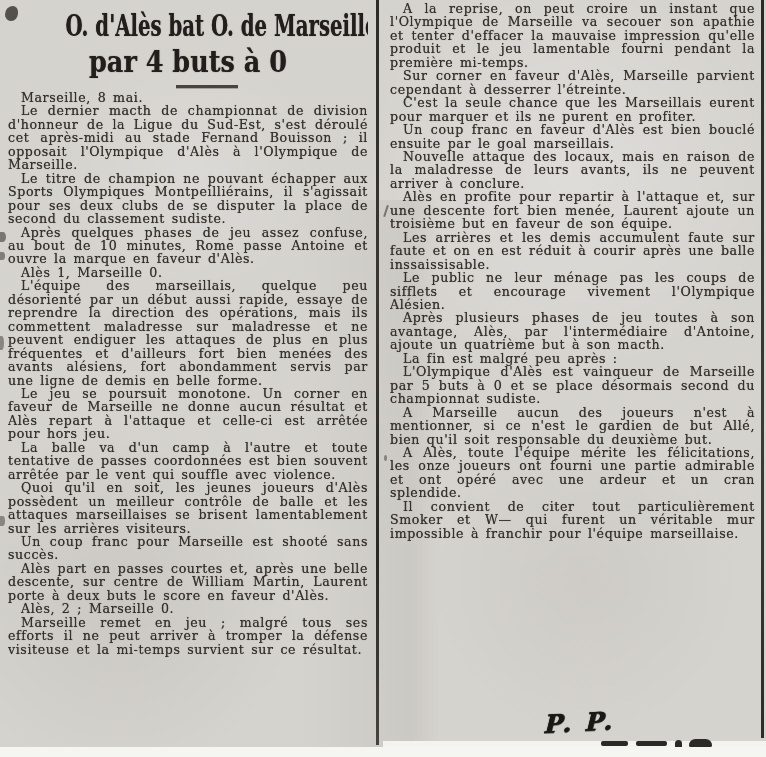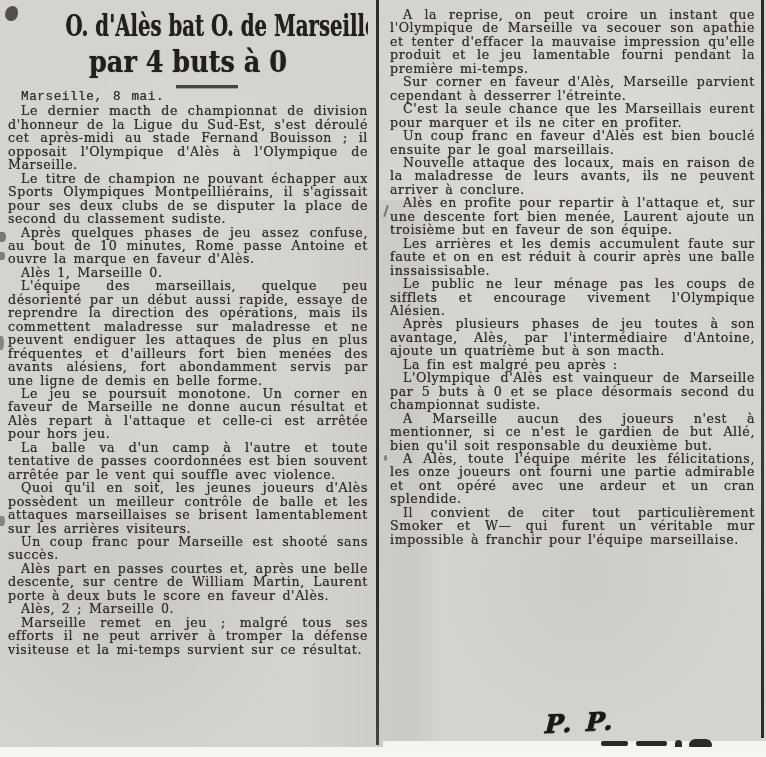--- a/index.html
+++ b/index.html
@@ -18,34 +18,34 @@
       background:radial-gradient(circle,rgba(110,104,94,0.10),rgba(110,104,94,0) 70%);}
   .m3{left:40px;top:60px;width:300px;height:220px;border-radius:50%;
       background:radial-gradient(circle,rgba(255,255,255,0.14),rgba(255,255,255,0) 70%);}
   .m4{left:420px;top:430px;width:330px;height:300px;border-radius:50%;
       background:radial-gradient(circle,rgba(120,112,100,0.08),rgba(120,112,100,0) 70%);}
   .m5{left:300px;top:200px;width:140px;height:560px;
       background:linear-gradient(to right,rgba(120,114,104,0) 0%,rgba(120,114,104,0.10) 80%,rgba(120,114,104,0) 100%);}
 
   
   .col-left{position:absolute;left:8px;top:0;width:360px;height:748px;overflow:hidden;}
-  .col-right{position:absolute;left:390px;top:8px;width:365px;height:740px;overflow:hidden;}
+  .col-right{position:absolute;left:390px;top:2px;width:365px;height:740px;overflow:hidden;}
 
   
   .headline{padding-top:8px;text-align:center;color:#211e1b;}
   .headline .hl{display:block;font-weight:bold;white-space:nowrap;
       text-shadow:0 0 1px rgba(33,30,27,0.8);}
   .hl1{font-size:29px;line-height:36px;transform:scaleX(0.68);transform-origin:center;}
   .hl2{font-size:29px;line-height:36px;transform:scaleX(0.88);transform-origin:center;}
   .title-rule{width:62px;height:3px;background:#474440;margin:5px 0 3px 168px;
       box-shadow:0 1px 0 rgba(71,68,64,0.35);}
 
   .dateline{margin:0 36px 2px 0;text-align:right;
       font-size:13.5px;line-height:15px;letter-spacing:0.8px;color:#322f2a;
-      text-shadow:0 0 0.7px rgba(50,47,42,0.75);font-family:Liberation Mono, monospace;}
+      text-shadow:0 0 0.7px rgba(50,47,42,0.75);}
 
   
   .article p{
     margin:0;
     font-size:12.6px;line-height:13.45px;
     text-align:justify;text-indent:13px;
     letter-spacing:0.6px;word-spacing:2.2px;
     color:#34302b;
     text-shadow:0 0 0.7px rgba(52,48,43,0.75);
   }
@@ -113,21 +113,21 @@
     <p>Alès part en passes courtes et, après une belle descente, sur centre de William Martin, Laurent porte à deux buts le score en faveur d'Alès.</p>
     <p>Alès, 2 ; Marseille 0.</p>
     <p>Marseille remet en jeu ; malgré tous ses efforts il ne peut arriver à tromper la défense visiteuse et la mi-temps survient sur ce résultat.</p>
   </div>
 
   <div class="divider"></div>
 
   <div class="col-right article">
     <p>A la reprise, on peut croire un instant que l'Olympique de Marseille va secouer son apathie et tenter d'effacer la mauvaise impression qu'elle produit et le jeu lamentable fourni pendant la première mi-temps.</p>
     <p>Sur corner en faveur d'Alès, Marseille parvient cependant à desserrer l'étreinte.</p>
-    <p>C'est la seule chance que les Marseillais eurent pour marquer et ils ne citer en profiter.</p>
+    <p>C'est la seule chance que les Marseillais eurent pour marquer et ils ne purent en profiter.</p>
     <p>Un coup franc en faveur d'Alès est bien bouclé ensuite par le goal marseillais.</p>
     <p>Nouvelle attaque des locaux, mais en raison de la maladresse de leurs avants, ils ne peuvent arriver à conclure.</p>
     <p>Alès en profite pour repartir à l'attaque et, sur une descente fort bien menée, Laurent ajoute un troisième but en faveur de son équipe.</p>
     <p>Les arrières et les demis accumulent faute sur faute et on en est réduit à courir après une balle inssaissisable.</p>
     <p>Le public ne leur ménage pas les coups de sifflets et encourage vivement l'Olympique Alésien.</p>
     <p>Après plusieurs phases de jeu toutes à son avantage, Alès, par l'intermédiaire d'Antoine, ajoute un quatrième but à son macth.</p>
     <p>La fin est malgré peu après :</p>
     <p>L'Olympique d'Alès est vainqueur de Marseille par 5 buts à 0 et se place désormais second du championnat sudiste.</p>
     <p>A Marseille aucun des joueurs n'est à mentionner, si ce n'est le gardien de but Allé, bien qu'il soit responsable du deuxième but.</p>
     <p>A Alès, toute l'équipe mérite les félicitations, les onze joueurs ont fourni une partie admirable et ont opéré avec une ardeur et un cran splendide.</p>

